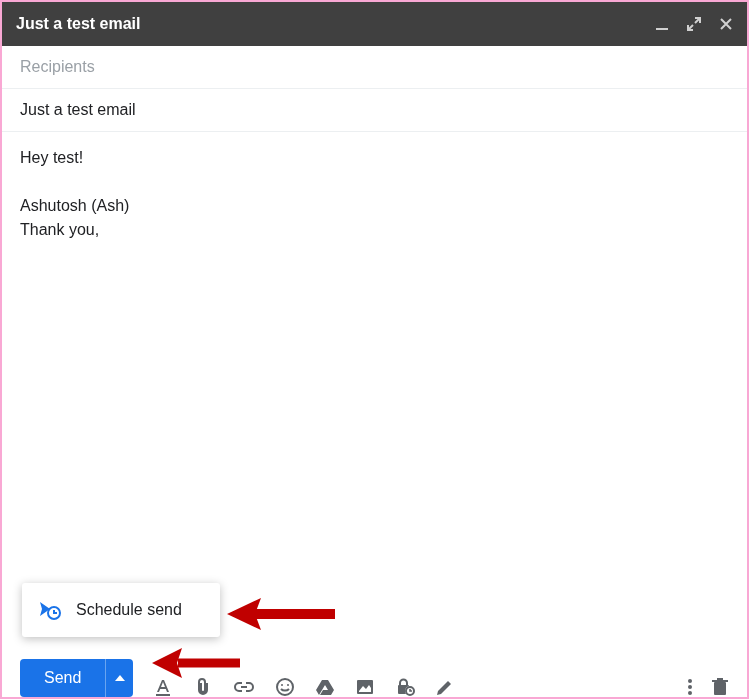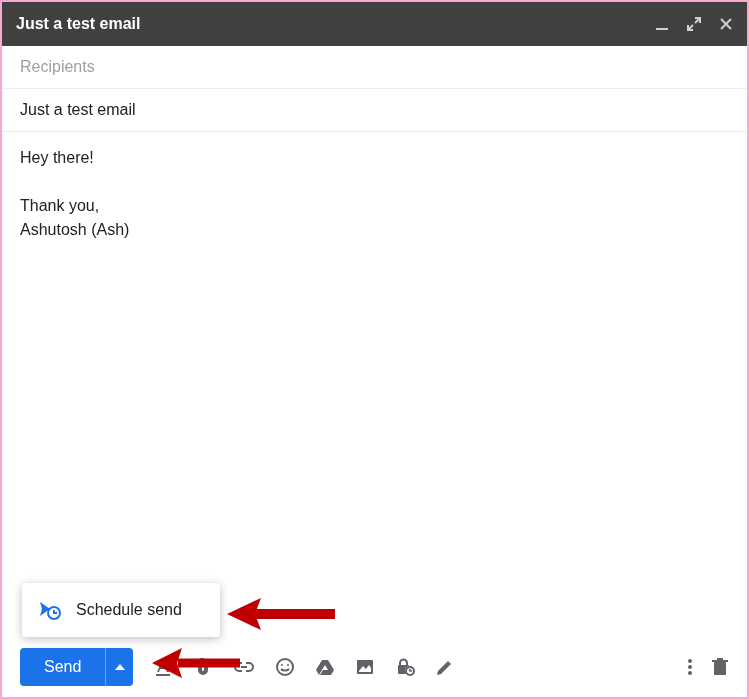--- a/index.html
+++ b/index.html
@@ -13,21 +13,21 @@
   .titlebar .title { font-size:16px; font-weight:bold; }
   .titlebar .controls { display:flex; gap:18px; align-items:center; }
   .titlebar .controls span { color:#d0d0d0; cursor:pointer; display:inline-flex; }
   .titlebar svg { display:block; }
   .field-row { padding: 12px 18px 12px 18px; border-bottom:1px solid #eceff1; font-size:16px; }
   .recipients { color:#9aa0a6; }
   .subject-row { color:#202124; }
   .body-area { padding: 14px 18px; font-size:16px; color:#202124; line-height:1.5; }
   .body-area div { min-height:1em; }
   .toolbar {
-    position:absolute; left:0; right:0; bottom:0; height:60px; padding:0 18px; display:flex; align-items:center;
+    position:absolute; left:0; right:0; bottom:0; height:60px; padding:0 18px; display:flex; align-items:flex-end;
   }
   .send-wrap { display:flex; height:38px; }
   .send-btn {
     background:#1a73e8; color:#fff; border:none; border-radius:4px 0 0 4px; padding:0 24px; font-size:16px; font-weight:500; cursor:pointer;
   }
   .send-more {
     background:#1a73e8; border:none; border-left:1px solid rgba(255,255,255,0.35); border-radius:0 4px 4px 0; width:28px; cursor:pointer; display:flex; align-items:center; justify-content:center;
   }
   .send-more svg { display:block; }
   .toolbar-icons { display:flex; align-items:center; gap:20px; margin-left:20px; }
@@ -74,24 +74,24 @@
 
   <div class="field-row recipients">
     <span>Recipients</span>
   </div>
 
   <div class="field-row subject-row">
     <span>Just a test email</span>
   </div>
 
   <div class="body-area">
-    <div>Hey there!</div>
+    <div>Hey test!</div>
     <div>&nbsp;</div>
+    <div>Ashutosh (Ash)</div>
     <div>Thank you,</div>
-    <div>Ashutosh (Ash)</div>
   </div>
 
   <div class="schedule-popover">
     <span class="sicon">
       <svg width="24" height="20" viewBox="0 0 24 20">
         <path d="M2 2 L12 9 L2 16 L4 9 Z" fill="#1a73e8"></path>
         <circle cx="16" cy="13" r="6" fill="#fff" stroke="#1a73e8" stroke-width="2"></circle>
         <path d="M16 10 V13 H19" stroke="#1a73e8" stroke-width="2" fill="none"></path>
       </svg>
     </span>

